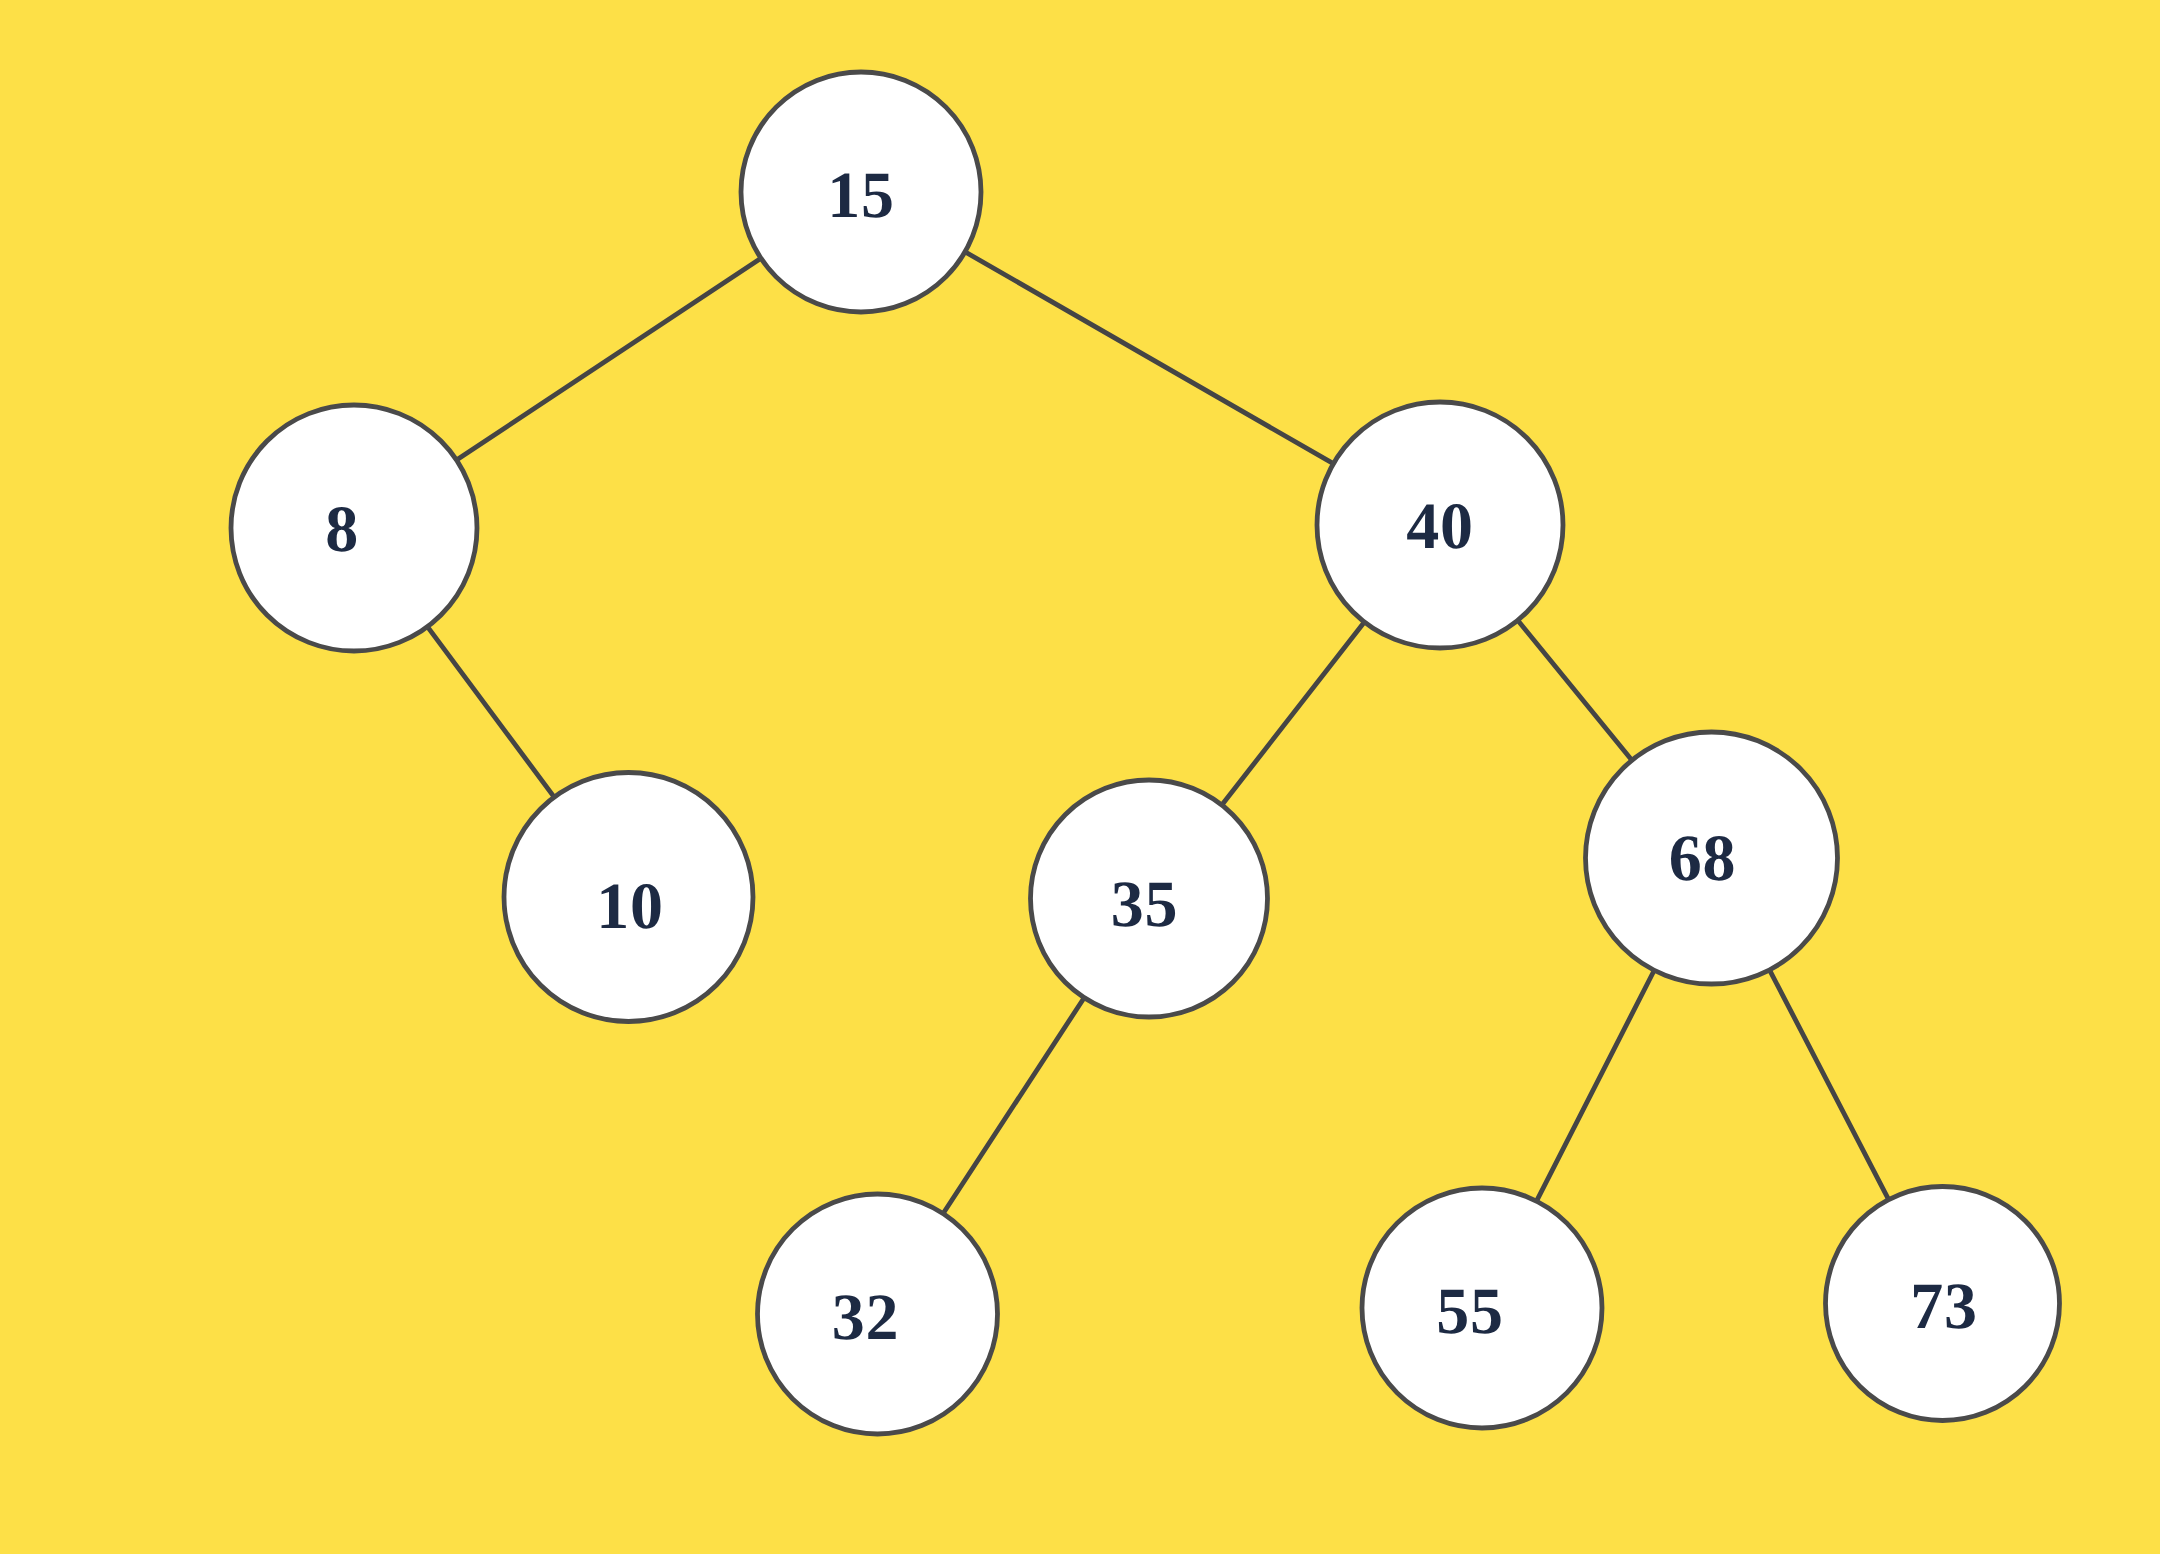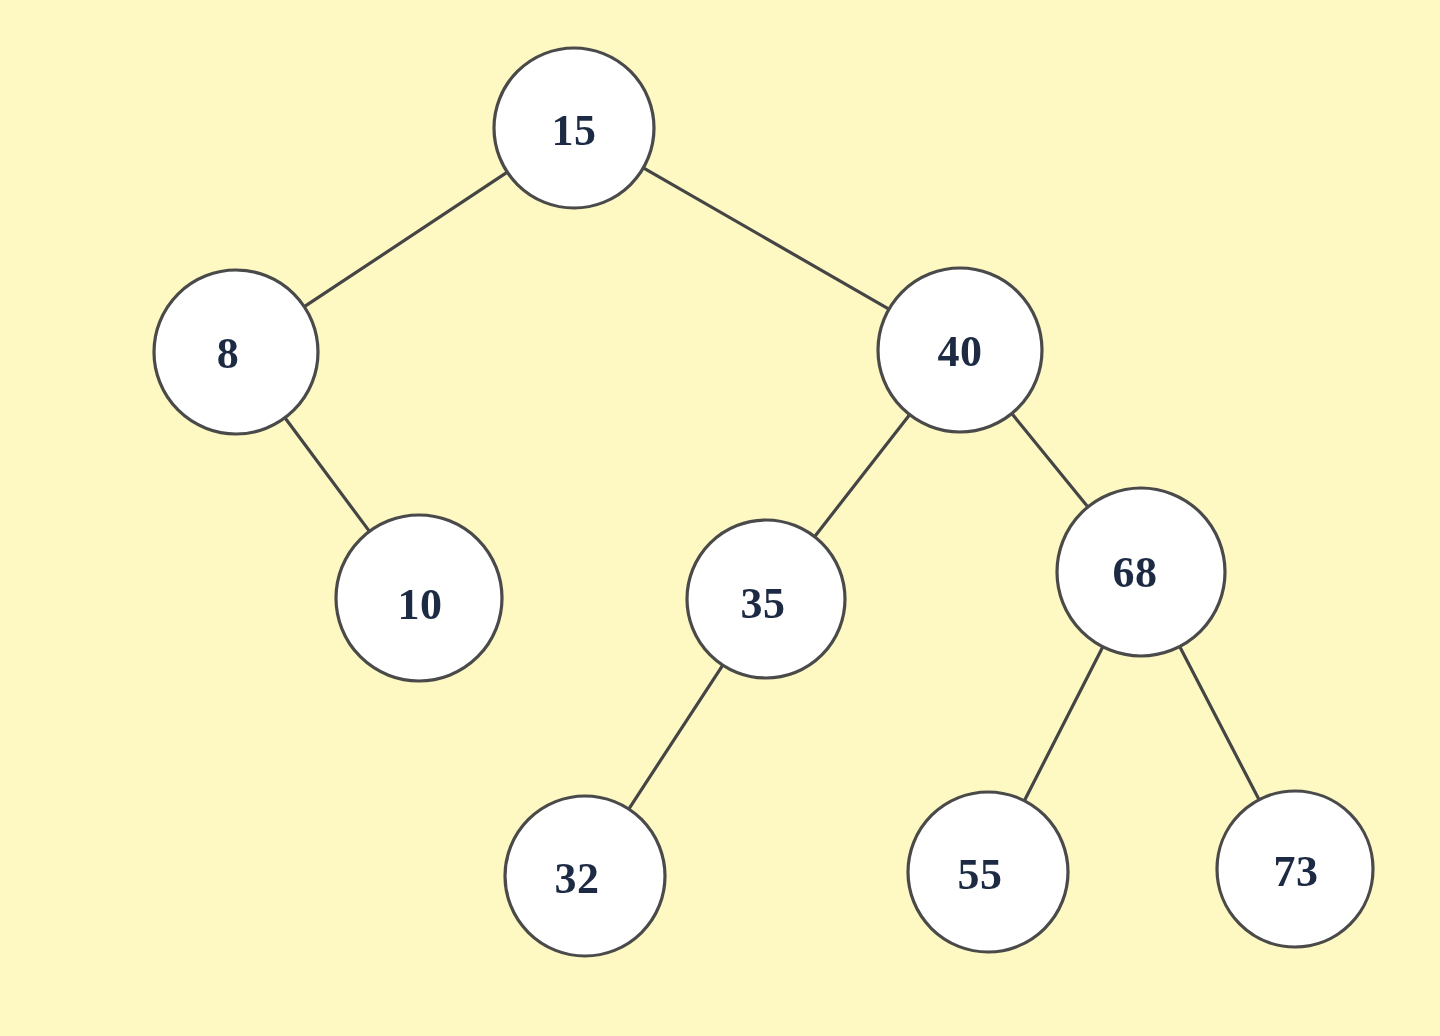--- a/index.html
+++ b/index.html
@@ -8,21 +8,21 @@
     padding: 0;
     background: #ffffff;
   }
   body {
     font-family: "Liberation Serif", "DejaVu Serif", serif;
   }
   #canvas {
     position: relative;
     width: 1440px;
     height: 1036px;
-    background: #fef9c3;
+    background: #fde047;
     overflow: hidden;
   }
   #tree-svg {
     position: absolute;
     left: 0;
     top: 0;
     width: 1440px;
     height: 1036px;
     display: block;
   }

